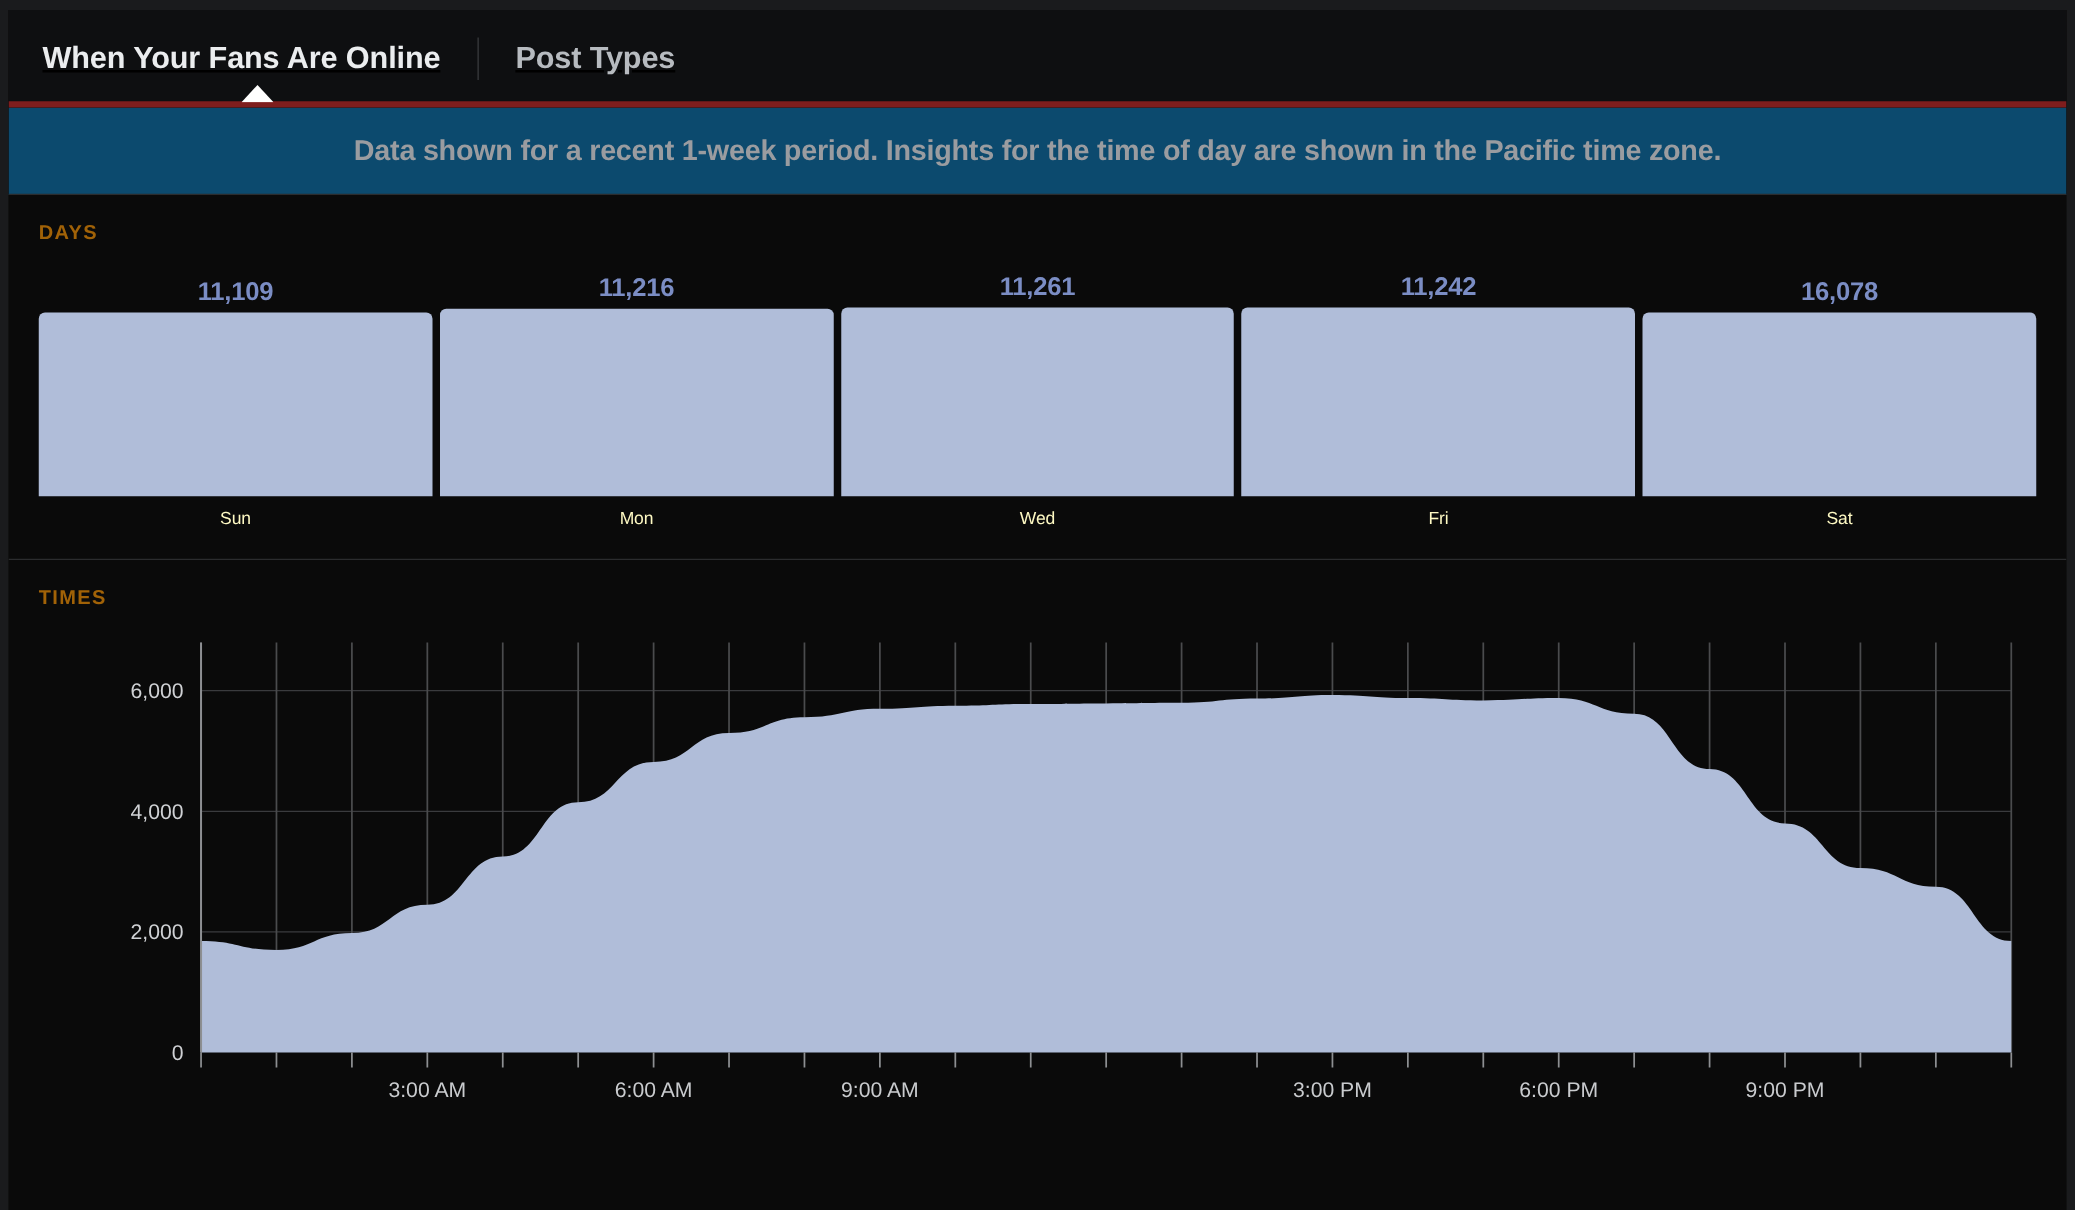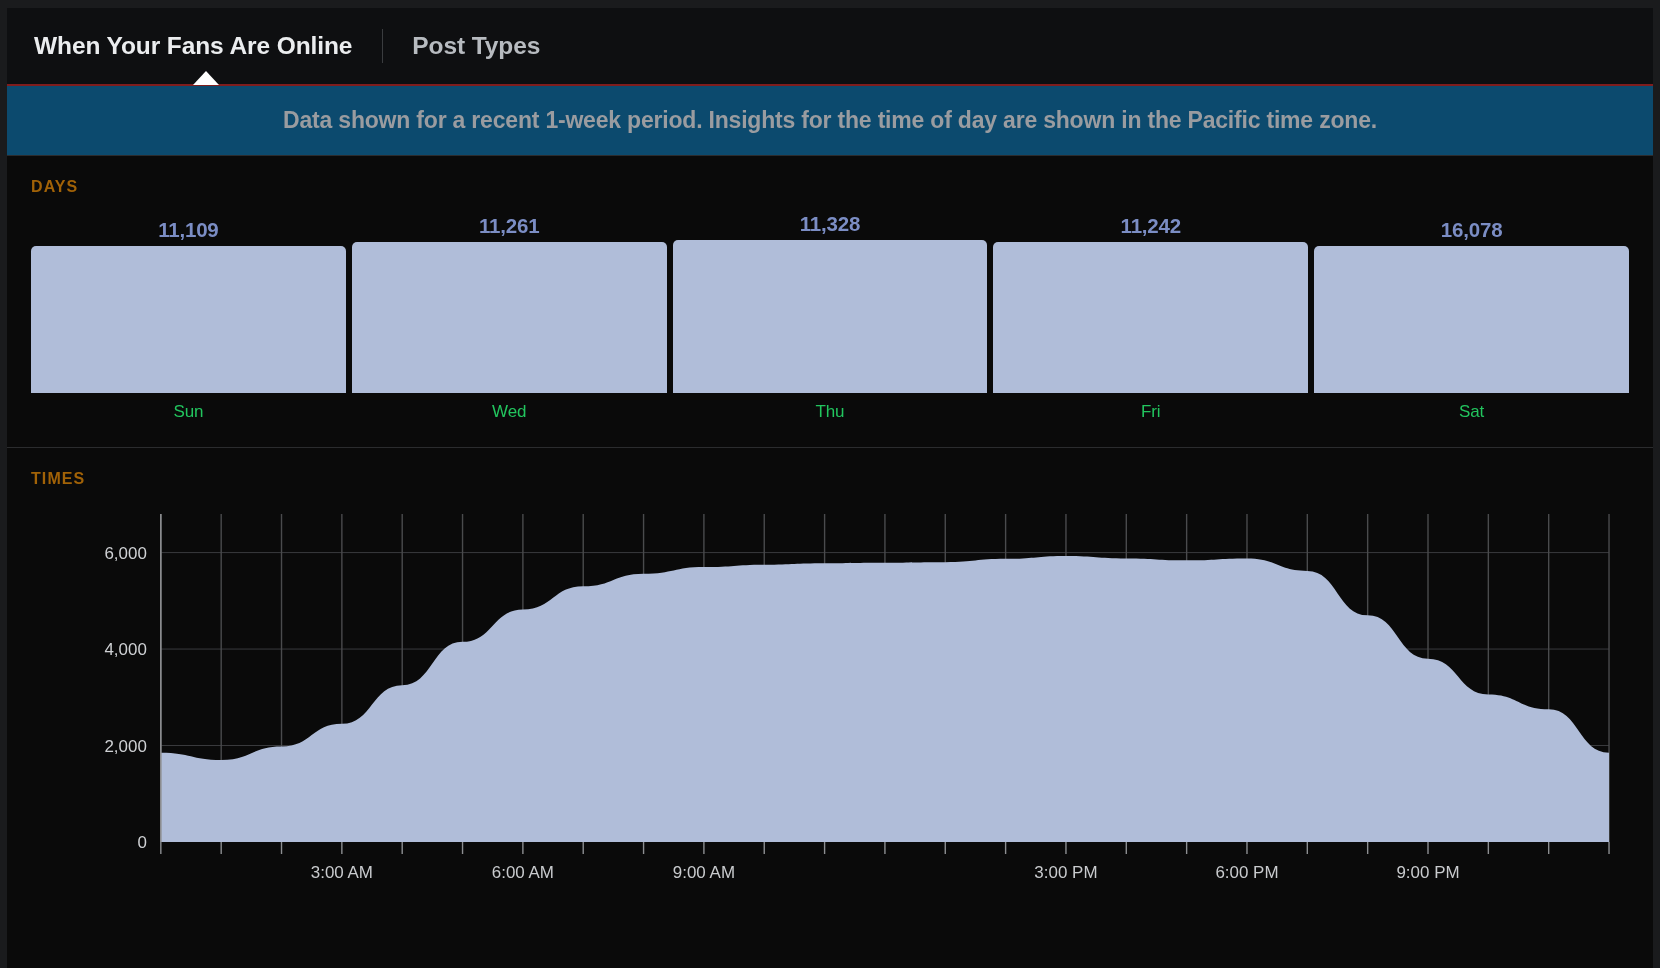--- a/index.html
+++ b/index.html
@@ -34,24 +34,24 @@
     display: flex;
     flex-direction: column;
   }
 
   
   .tabbar {
     position: relative;
     height: 78px;
     flex: 0 0 78px;
     display: flex;
-    align-items: center;
     background: #0e0f11;
     padding-left: 27px;
-    border-bottom: 2px solid #7f1d1d;
+    border-bottom: 5px solid #7f1d1d;
+    text-decoration: underline;
   }
   .tab {
     position: relative;
     font-size: 24.5px;
     font-weight: bold;
     letter-spacing: -0.1px;
     color: #b7bbc0;
     white-space: nowrap;
     padding: 0 28px 0 0;
     cursor: pointer;
@@ -130,22 +130,22 @@
     color: #7b8dc4;
     letter-spacing: -0.2px;
     margin-bottom: 4px;
   }
   .day-bar {
     width: 100%;
     background: #b0bdd9;
     border-radius: 5px 5px 0 0;
   }
   .day-name {
-    font-size: 17px;
-    color: #22c55e;
+    font-size: 14px;
+    color: #fef9c3;
     margin-top: 9px;
     letter-spacing: -0.1px;
   }
 
   
   .times-section {
     flex: 1 1 auto;
     position: relative;
     padding: 0 24px;
     overflow: hidden;
@@ -197,28 +197,28 @@
 
     <div class="days-section">
       <div class="section-label">DAYS</div>
       <div class="days-chart" id="days-chart">
           <div class="day-col">
             <div class="day-value">11,109</div>
             <div class="day-bar" style="height: 147.134px; background: rgb(176, 189, 217);"></div>
             <div class="day-name">Sun</div>
           </div>
           <div class="day-col">
+            <div class="day-value">11,216</div>
+            <div class="day-bar" style="height: 150px; background: rgb(176, 189, 217);"></div>
+            <div class="day-name">Mon</div>
+          </div>
+          <div class="day-col">
             <div class="day-value">11,261</div>
             <div class="day-bar" style="height: 151.205px; background: rgb(176, 189, 217);"></div>
             <div class="day-name">Wed</div>
-          </div>
-          <div class="day-col">
-            <div class="day-value">11,328</div>
-            <div class="day-bar" style="height: 153px; background: rgb(176, 189, 217);"></div>
-            <div class="day-name">Thu</div>
           </div>
           <div class="day-col">
             <div class="day-value">11,242</div>
             <div class="day-bar" style="height: 150.696px; background: rgb(176, 189, 217);"></div>
             <div class="day-name">Fri</div>
           </div>
           <div class="day-col">
             <div class="day-value">16,078</div>
             <div class="day-bar" style="height: 147px; background: rgb(176, 189, 217);"></div>
             <div class="day-name">Sat</div>

